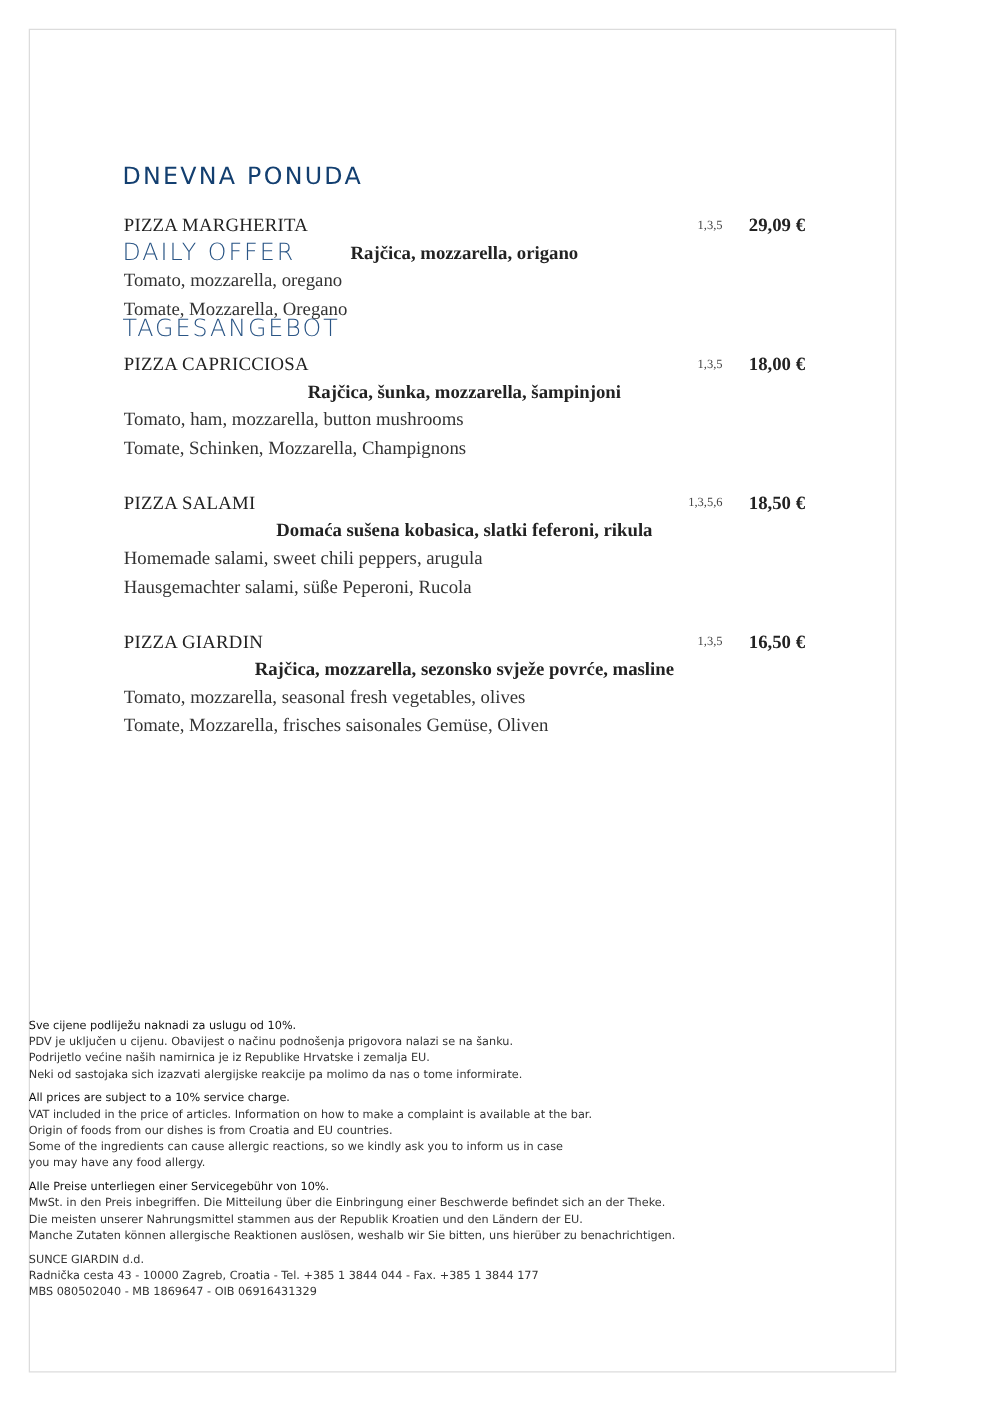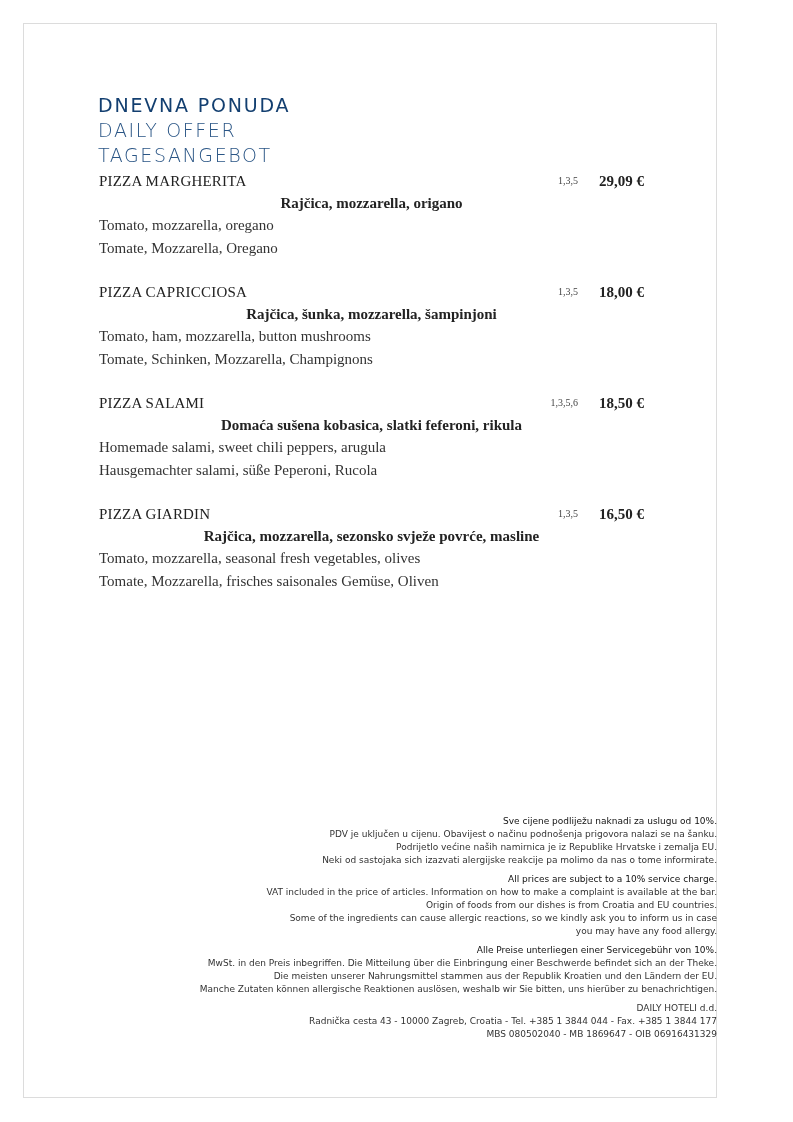--- a/index.html
+++ b/index.html
@@ -6,35 +6,35 @@
     body { width: 793px; height: 1122px; position: relative; overflow: hidden; }
     .frame {
       position: absolute; left: 23px; top: 23px; width: 694px; height: 1075px;
       border: 1px solid #dcdcdc; box-sizing: border-box;
     }
     .titles {
       position: absolute; left: 98px; top: 93px;
       font-family: "DejaVu Sans", sans-serif; color: #1d4a7c;
       letter-spacing: 1.6px;
     }
-    .titles div { font-size: 19px; line-height: 25px; font-weight: normal; }
+    .titles div { font-size: 19px; line-height: 25px; font-weight: normal; margin-top: 36px; }
     .titles .t1 { font-weight: normal; color: #133f70; letter-spacing: 1.8px; }
     .titles .t2, .titles .t3 { color: #2a5585; font-weight: 300; }
     .menu { position: absolute; left: 99px; top: 170px; width: 545px; }
     .item { margin-bottom: 22px; font-family: "Liberation Serif", serif; color: #222; }
     .item-head { position: relative; height: 22px; }
     .item-name { font-size: 15px; line-height: 22px; letter-spacing: 0.2px; }
     .allergens { position: absolute; right: 66px; top: 5px; font-size: 10px; color: #444; }
     .price { position: absolute; right: 0; top: 0; font-size: 15px; font-weight: bold; line-height: 22px; }
     .desc-hr { font-size: 15px; font-weight: bold; line-height: 22px; text-align: center; }
     .desc { font-size: 15px; line-height: 22.5px; color: #333; }
     .footer {
       position: absolute; left: 23px; width: 694px; top: 815px;
       font-family: "DejaVu Sans", sans-serif; font-size: 9px; color: #333;
-      text-align: right; line-height: 13px;
+      text-align: left; line-height: 13px;
     }
     .footer .block { margin-bottom: 6px; }
     .footer .lead { color: #111; }
   </style>
 </head>
 <body>
 
 <div class="frame"></div>
 
 <div class="titles">
@@ -103,17 +103,17 @@
     <div>Some of the ingredients can cause allergic reactions, so we kindly ask you to inform us in case</div>
     <div>you may have any food allergy.</div>
   </div>
   <div class="block">
     <div class="lead">Alle Preise unterliegen einer Servicegebühr von 10%.</div>
     <div>MwSt. in den Preis inbegriffen. Die Mitteilung über die Einbringung einer Beschwerde befindet sich an der Theke.</div>
     <div>Die meisten unserer Nahrungsmittel stammen aus der Republik Kroatien und den Ländern der EU.</div>
     <div>Manche Zutaten können allergische Reaktionen auslösen, weshalb wir Sie bitten, uns hierüber zu benachrichtigen.</div>
   </div>
   <div class="block">
-    <div>DAILY HOTELI d.d.</div>
+    <div>SUNCE GIARDIN d.d.</div>
     <div>Radnička cesta 43 - 10000 Zagreb, Croatia - Tel. +385 1 3844 044 - Fax. +385 1 3844 177</div>
     <div>MBS 080502040 - MB 1869647 - OIB 06916431329</div>
   </div>
 </div>
 
 </body></html>

